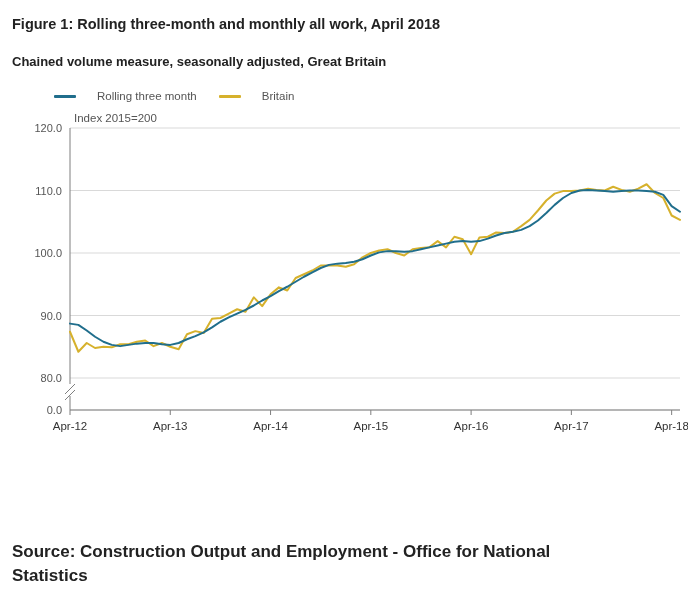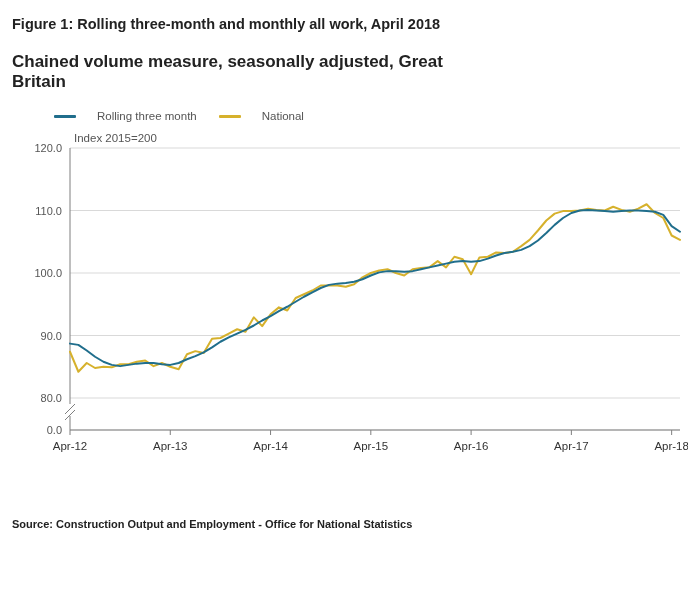--- a/index.html
+++ b/index.html
@@ -9,38 +9,38 @@
     font-family:"Liberation Sans", sans-serif;
     color:#222222;
     overflow:hidden;
   }
   .wrap{position:relative;width:700px;height:604px;box-sizing:border-box;padding:0 12px;}
   .title{
     font-size:14.5px;font-weight:bold;color:#222;line-height:20px;
     padding-top:14px;width:470px;
   }
   .subtitle{
-    font-size:17px;font-weight:bold;color:#222;line-height:20px;
+    font-size:13px;font-weight:bold;color:#222;line-height:20px;
     padding-top:18px;width:440px;
   }
   .legend{
     display:flex;align-items:center;gap:22px;
     margin-top:18px;margin-left:42px;
     font-size:11.5px;color:#555;
   }
   .legend .item{display:flex;align-items:center;gap:21px;}
   .legend .swatch{display:block;width:22px;height:3px;border-radius:1px;}
   .chart-area{position:relative;margin-top:8px;height:330px;}
   svg.plot{display:block;}
   .axis-note{
     position:absolute;left:62px;top:2px;font-size:11.5px;color:#555;
   }
   .source{
-    position:absolute;left:12px;top:512px;width:600px;
-    font-size:11px;font-weight:bold;color:#222;line-height:24px;
+    position:absolute;left:12px;top:540px;width:600px;
+    font-size:17px;font-weight:bold;color:#222;line-height:24px;
   }
   .sep{position:absolute;left:12px;right:12px;top:528px;height:1px;background:#ffffff;}
   text{font-family:"Liberation Sans", sans-serif;}
   .ytick{font-size:11px;fill:#555;}
   .xtick{font-size:11.5px;fill:#333;}
 </style>
 </head>
 <body>
 
 <div class="wrap">
@@ -49,21 +49,21 @@
 
   <div class="subtitle">Chained volume measure, seasonally adjusted, Great Britain</div>
 
   <div class="legend">
     <div class="item">
       <span class="swatch" style="background:#206e8c"></span>
       <span>Rolling three month</span>
     </div>
     <div class="item">
       <span class="swatch" style="background:#d6b12c"></span>
-      <span>National</span>
+      <span>Britain</span>
     </div>
   </div>
 
   <div class="chart-area">
     <div class="axis-note">Index 2015=200</div>
     <svg class="plot" id="plot-svg" width="676" height="340">
         <line x1="58" x2="668" y1="300" y2="300" stroke="#d9d9d9" stroke-width="1"></line>
         <text x="50" y="304" text-anchor="end" class="ytick">0.0</text>
         <line x1="58" x2="668" y1="268" y2="268" stroke="#d9d9d9" stroke-width="1"></line>
         <text x="50" y="272" text-anchor="end" class="ytick">80.0</text>

